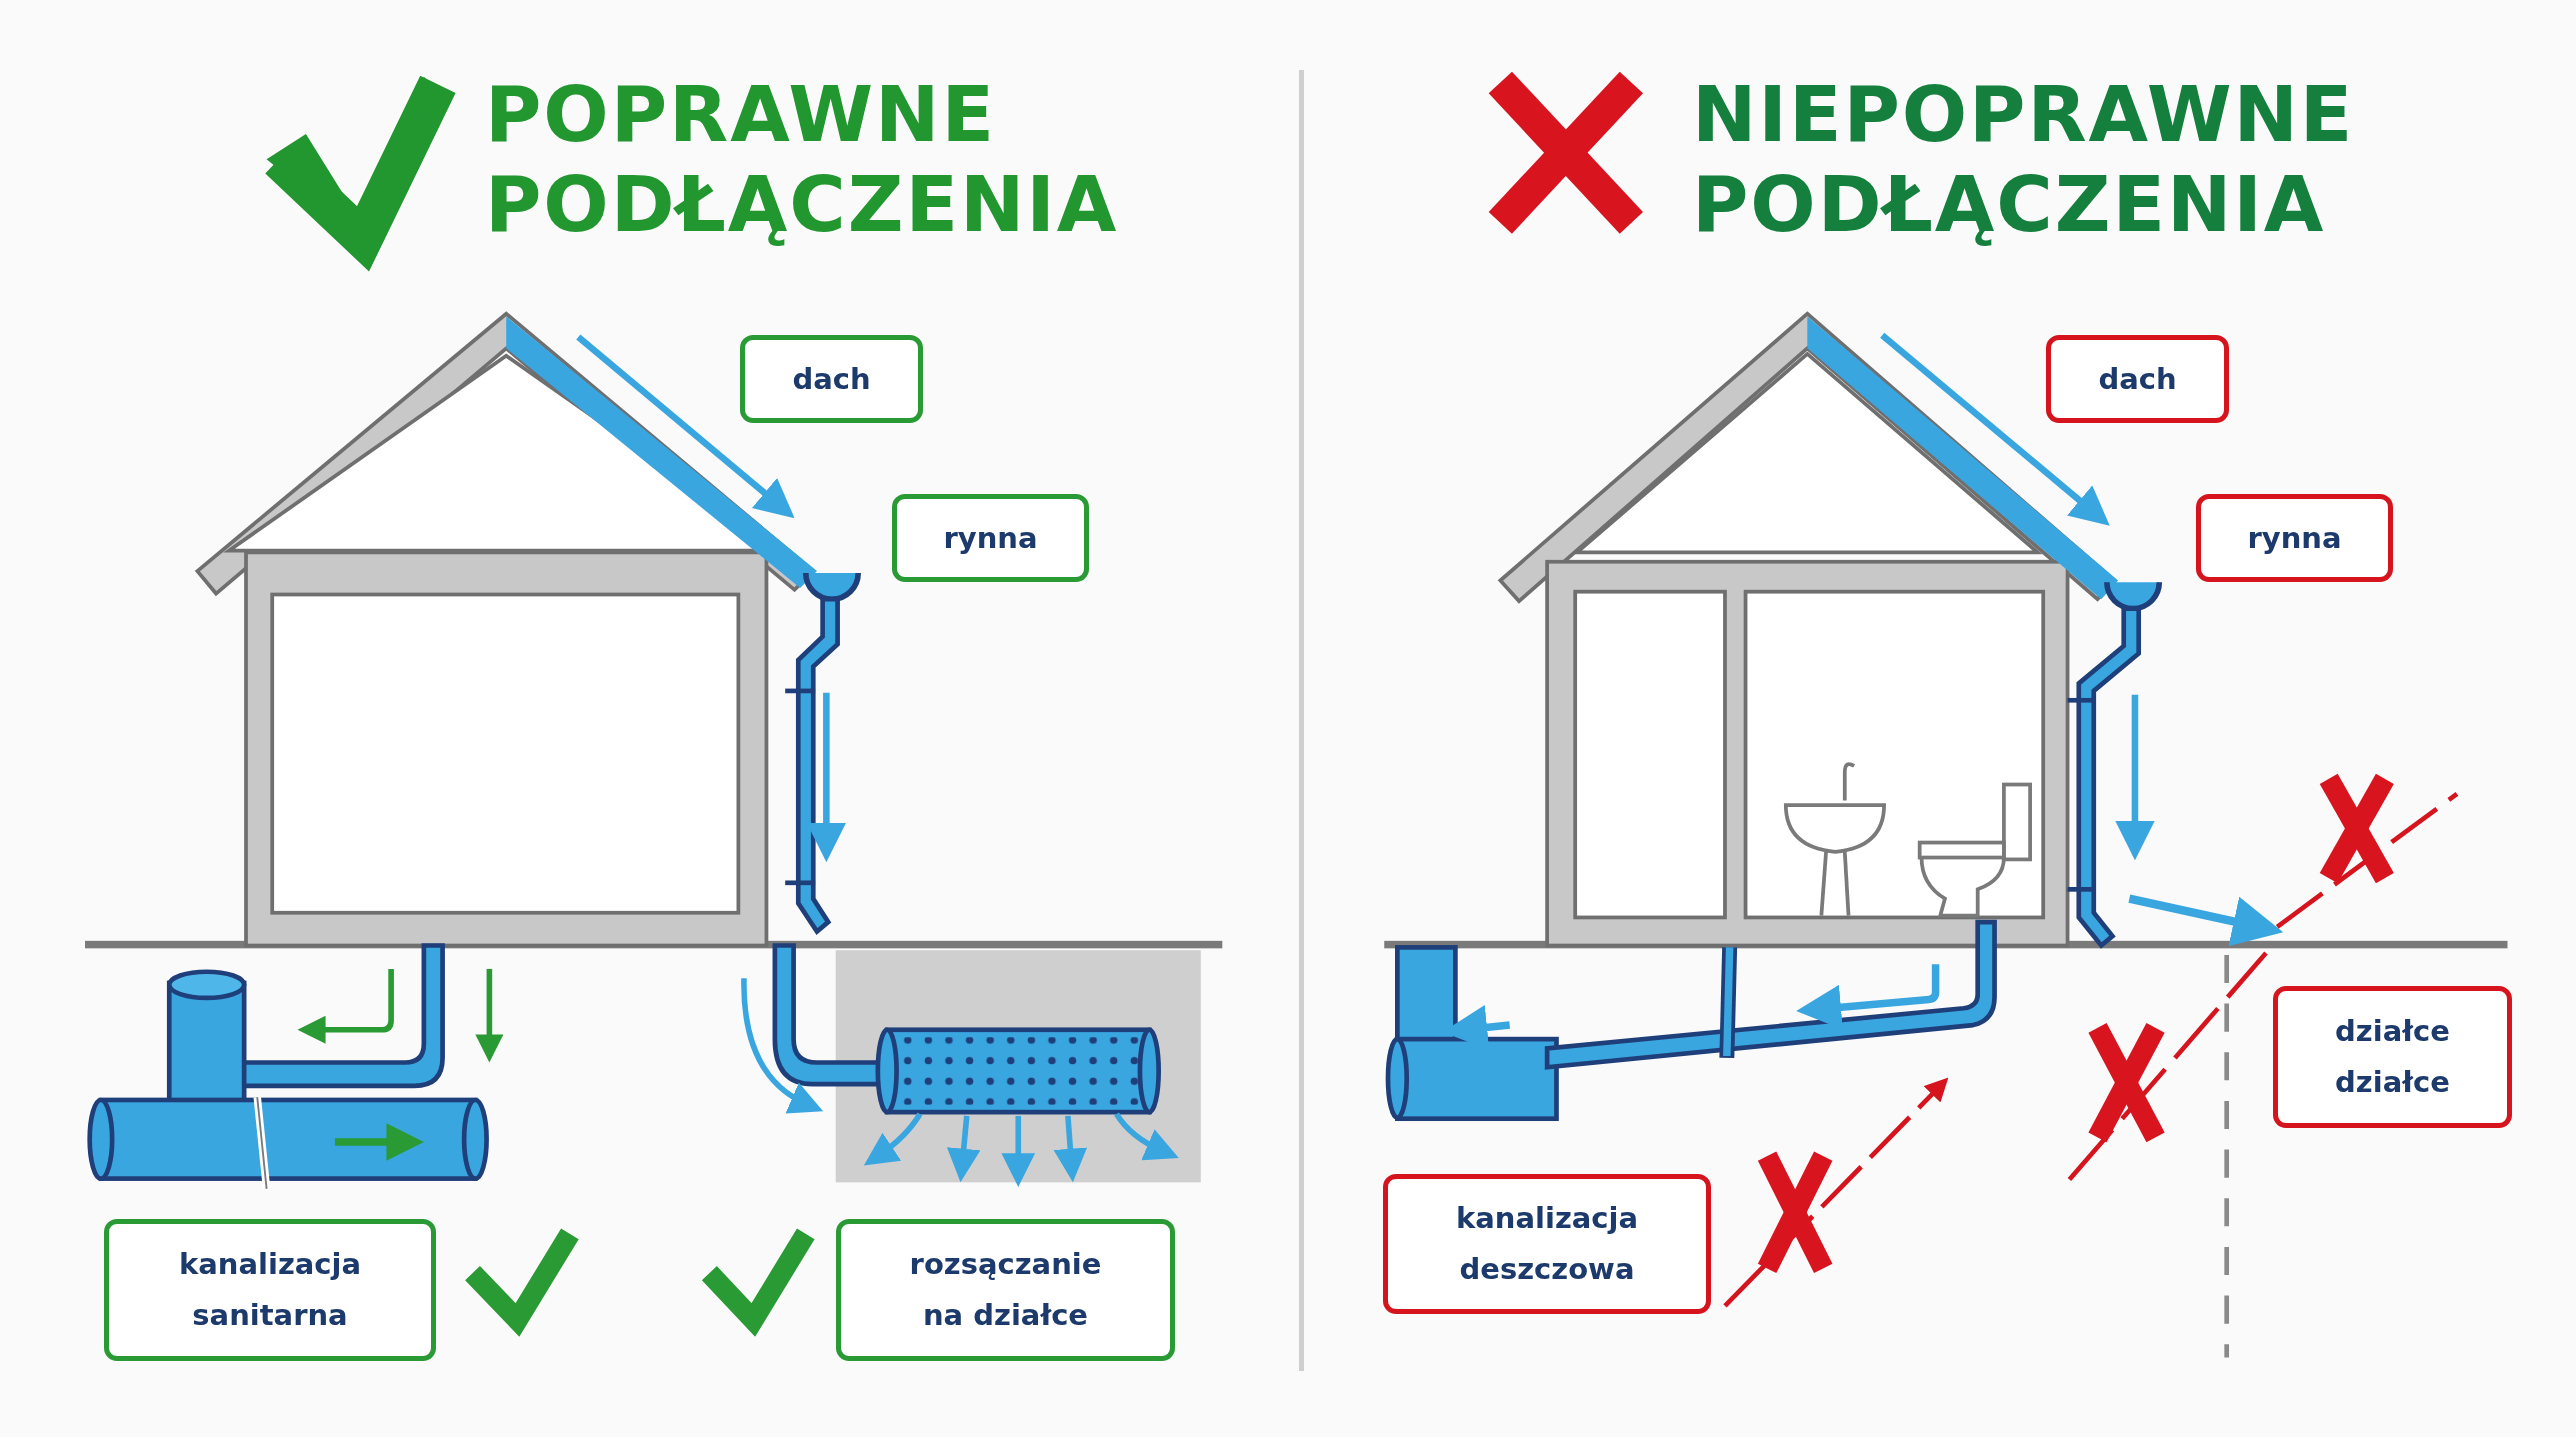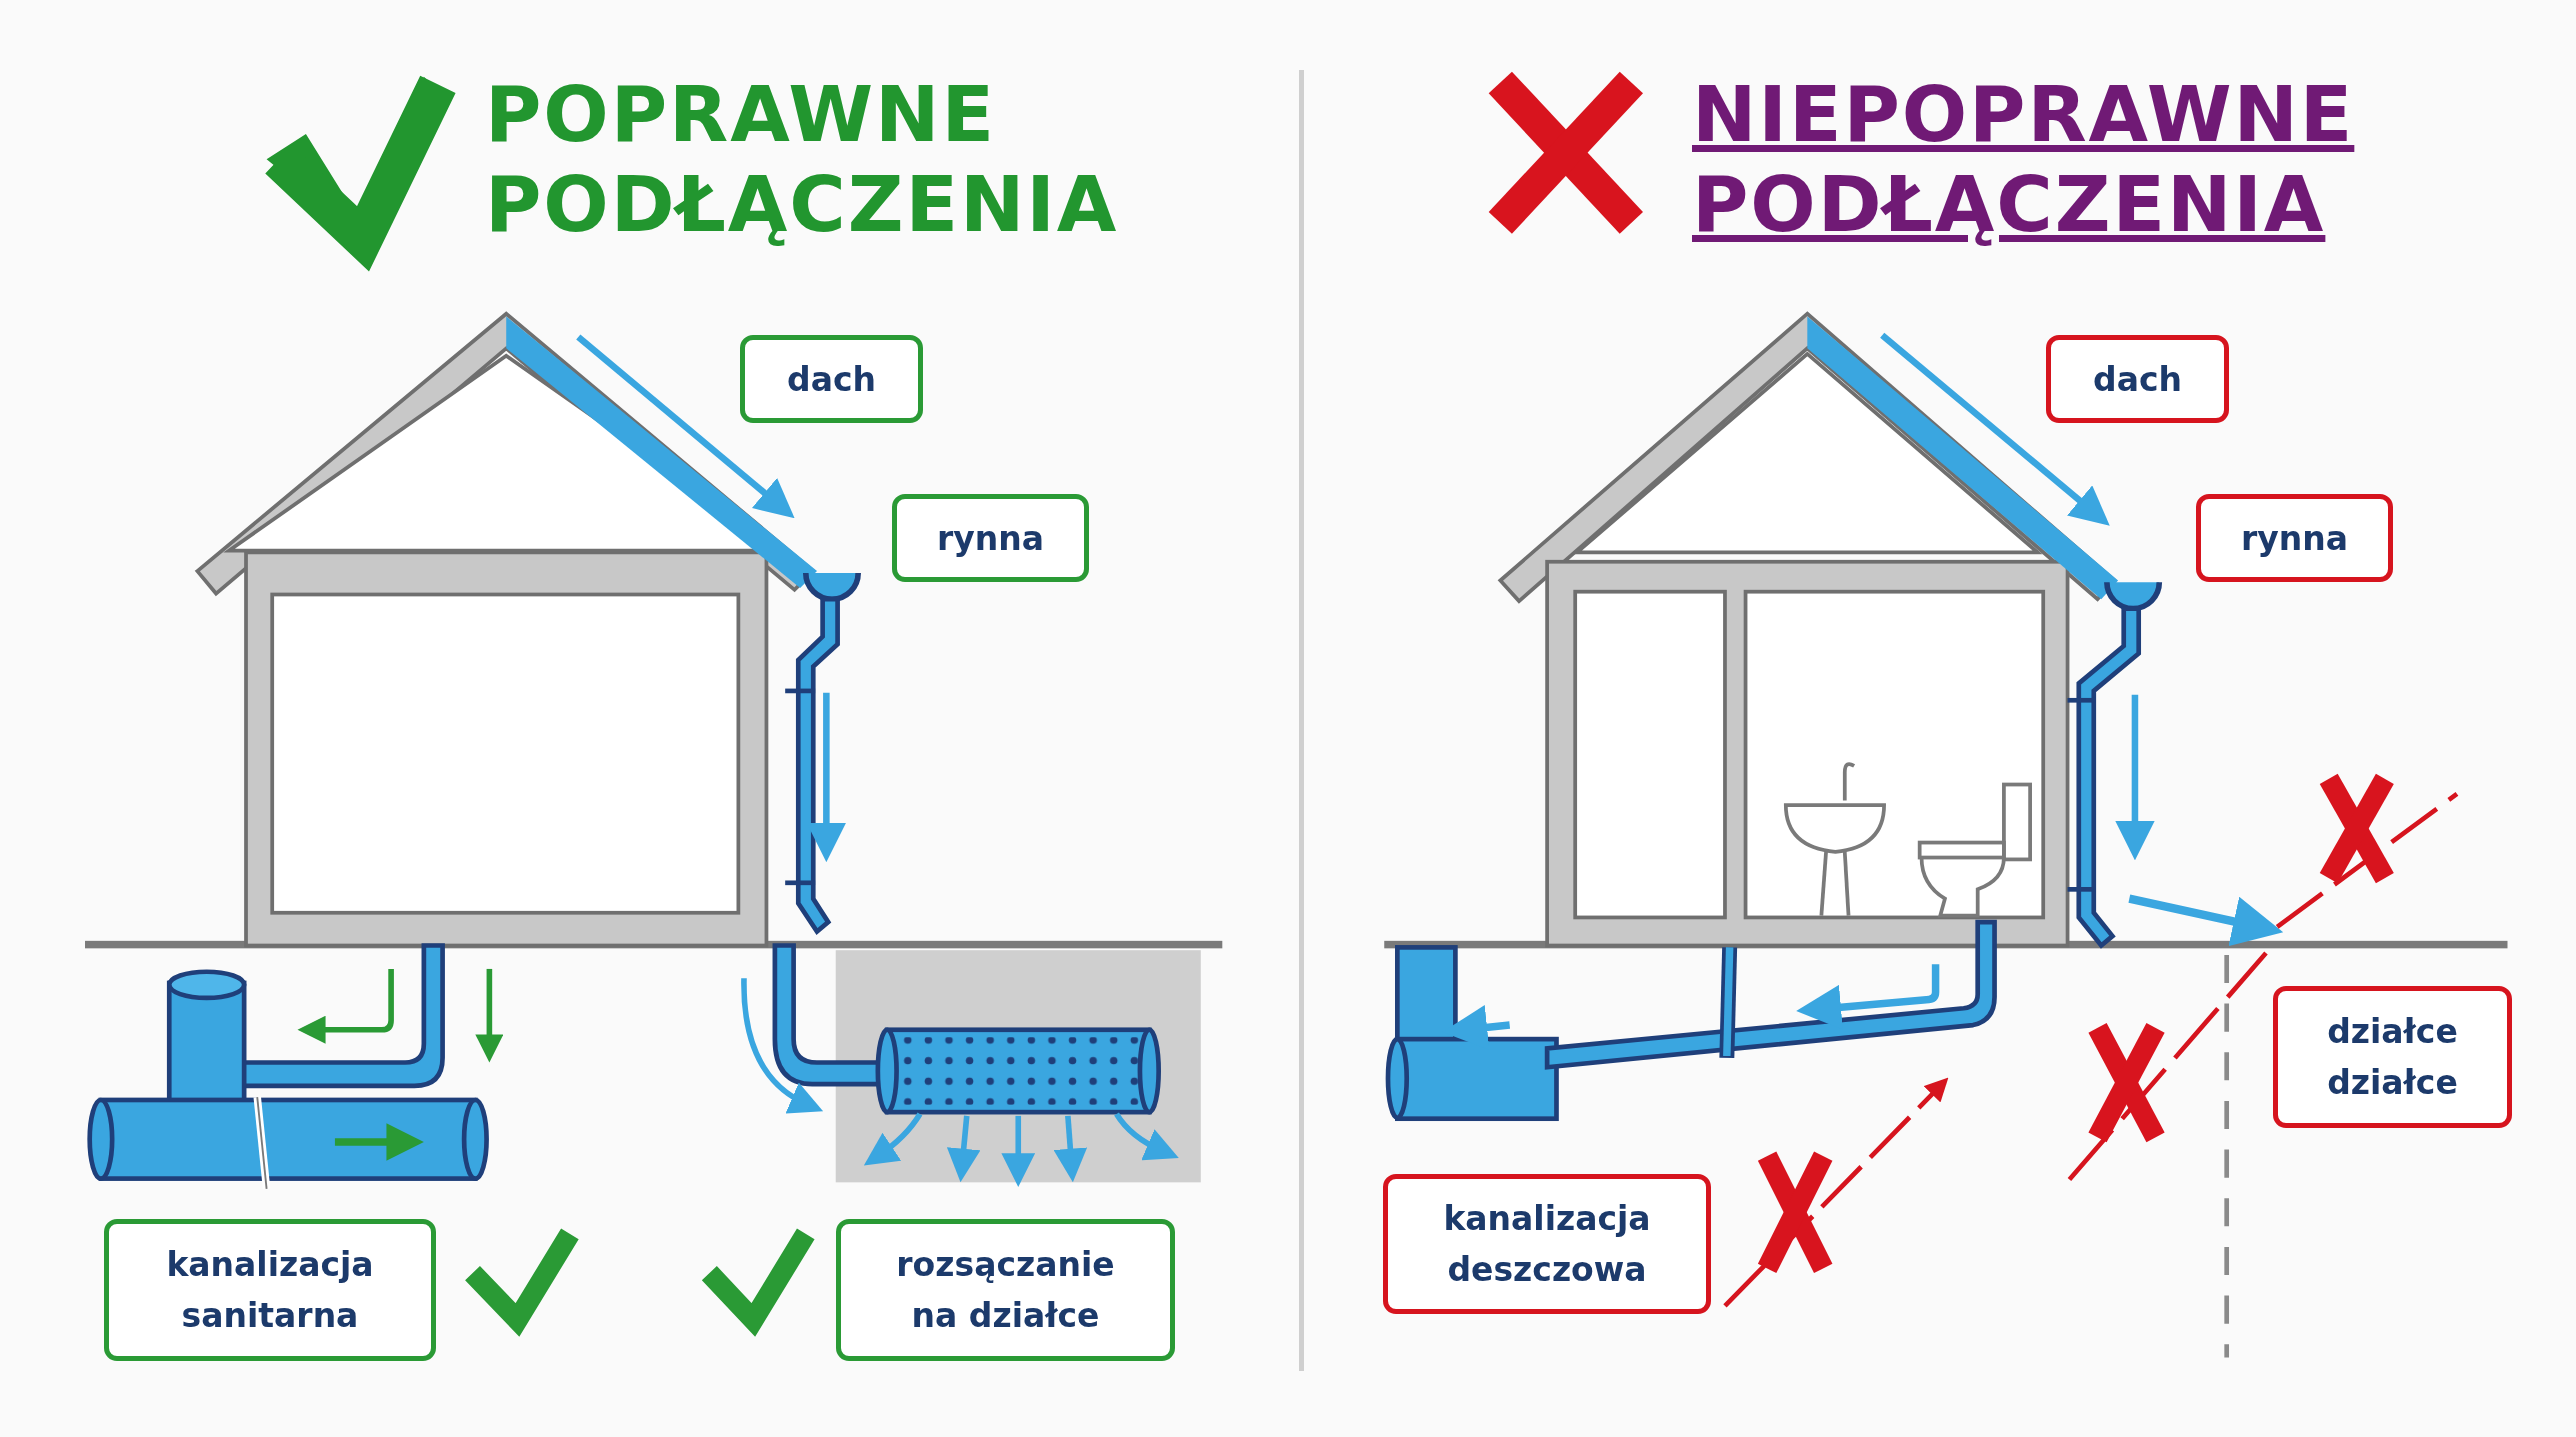--- a/index.html
+++ b/index.html
@@ -1,26 +1,26 @@
 <!DOCTYPE html>
 <html style="font-size:15px"><head>
 <meta charset="utf-8">
 <style>
   html, body { margin:0; padding:0; background:#fafafa; }
   body { width:2576px; height:1438px; overflow:hidden; position:relative;
          font-family:"DejaVu Sans", "Liberation Sans", sans-serif; }
   #stage { position:absolute; left:12px; top:0; width:2576px; height:1282px; }
   .title { position:absolute; font-weight:bold; font-size:77px; line-height:90px; letter-spacing:1.9px; }
   .title.good { color:#22962f; left:473px; top:70px; }
-  .title.bad  { color:#701a75; left:1680px; top:70px;text-decoration:underline; }
+  .title.bad  { color:#15803d; left:1680px; top:70px; }
   .title span { display:block; }
   .label { position:absolute; box-sizing:border-box; background:#fff; border:5.6px solid;
            border-radius:13px; color:#1c3a6b; font-weight:bold; text-align:center;
            display:flex; flex-direction:column; justify-content:center; align-items:center;
-           font-size:33px; line-height:51px; }
+           font-size:29px; line-height:51px; }
   .label.g { border-color:#2a9a35; }
   .label.r { border-color:#d6141e; }
   .label span { display:block; }
   .divider { position:absolute; left:1287px; top:70px; width:4.7px; height:1301px; background:#cfcfcf; }
 </style>
 </head>
 <body>
 
 <div id="stage">
 

